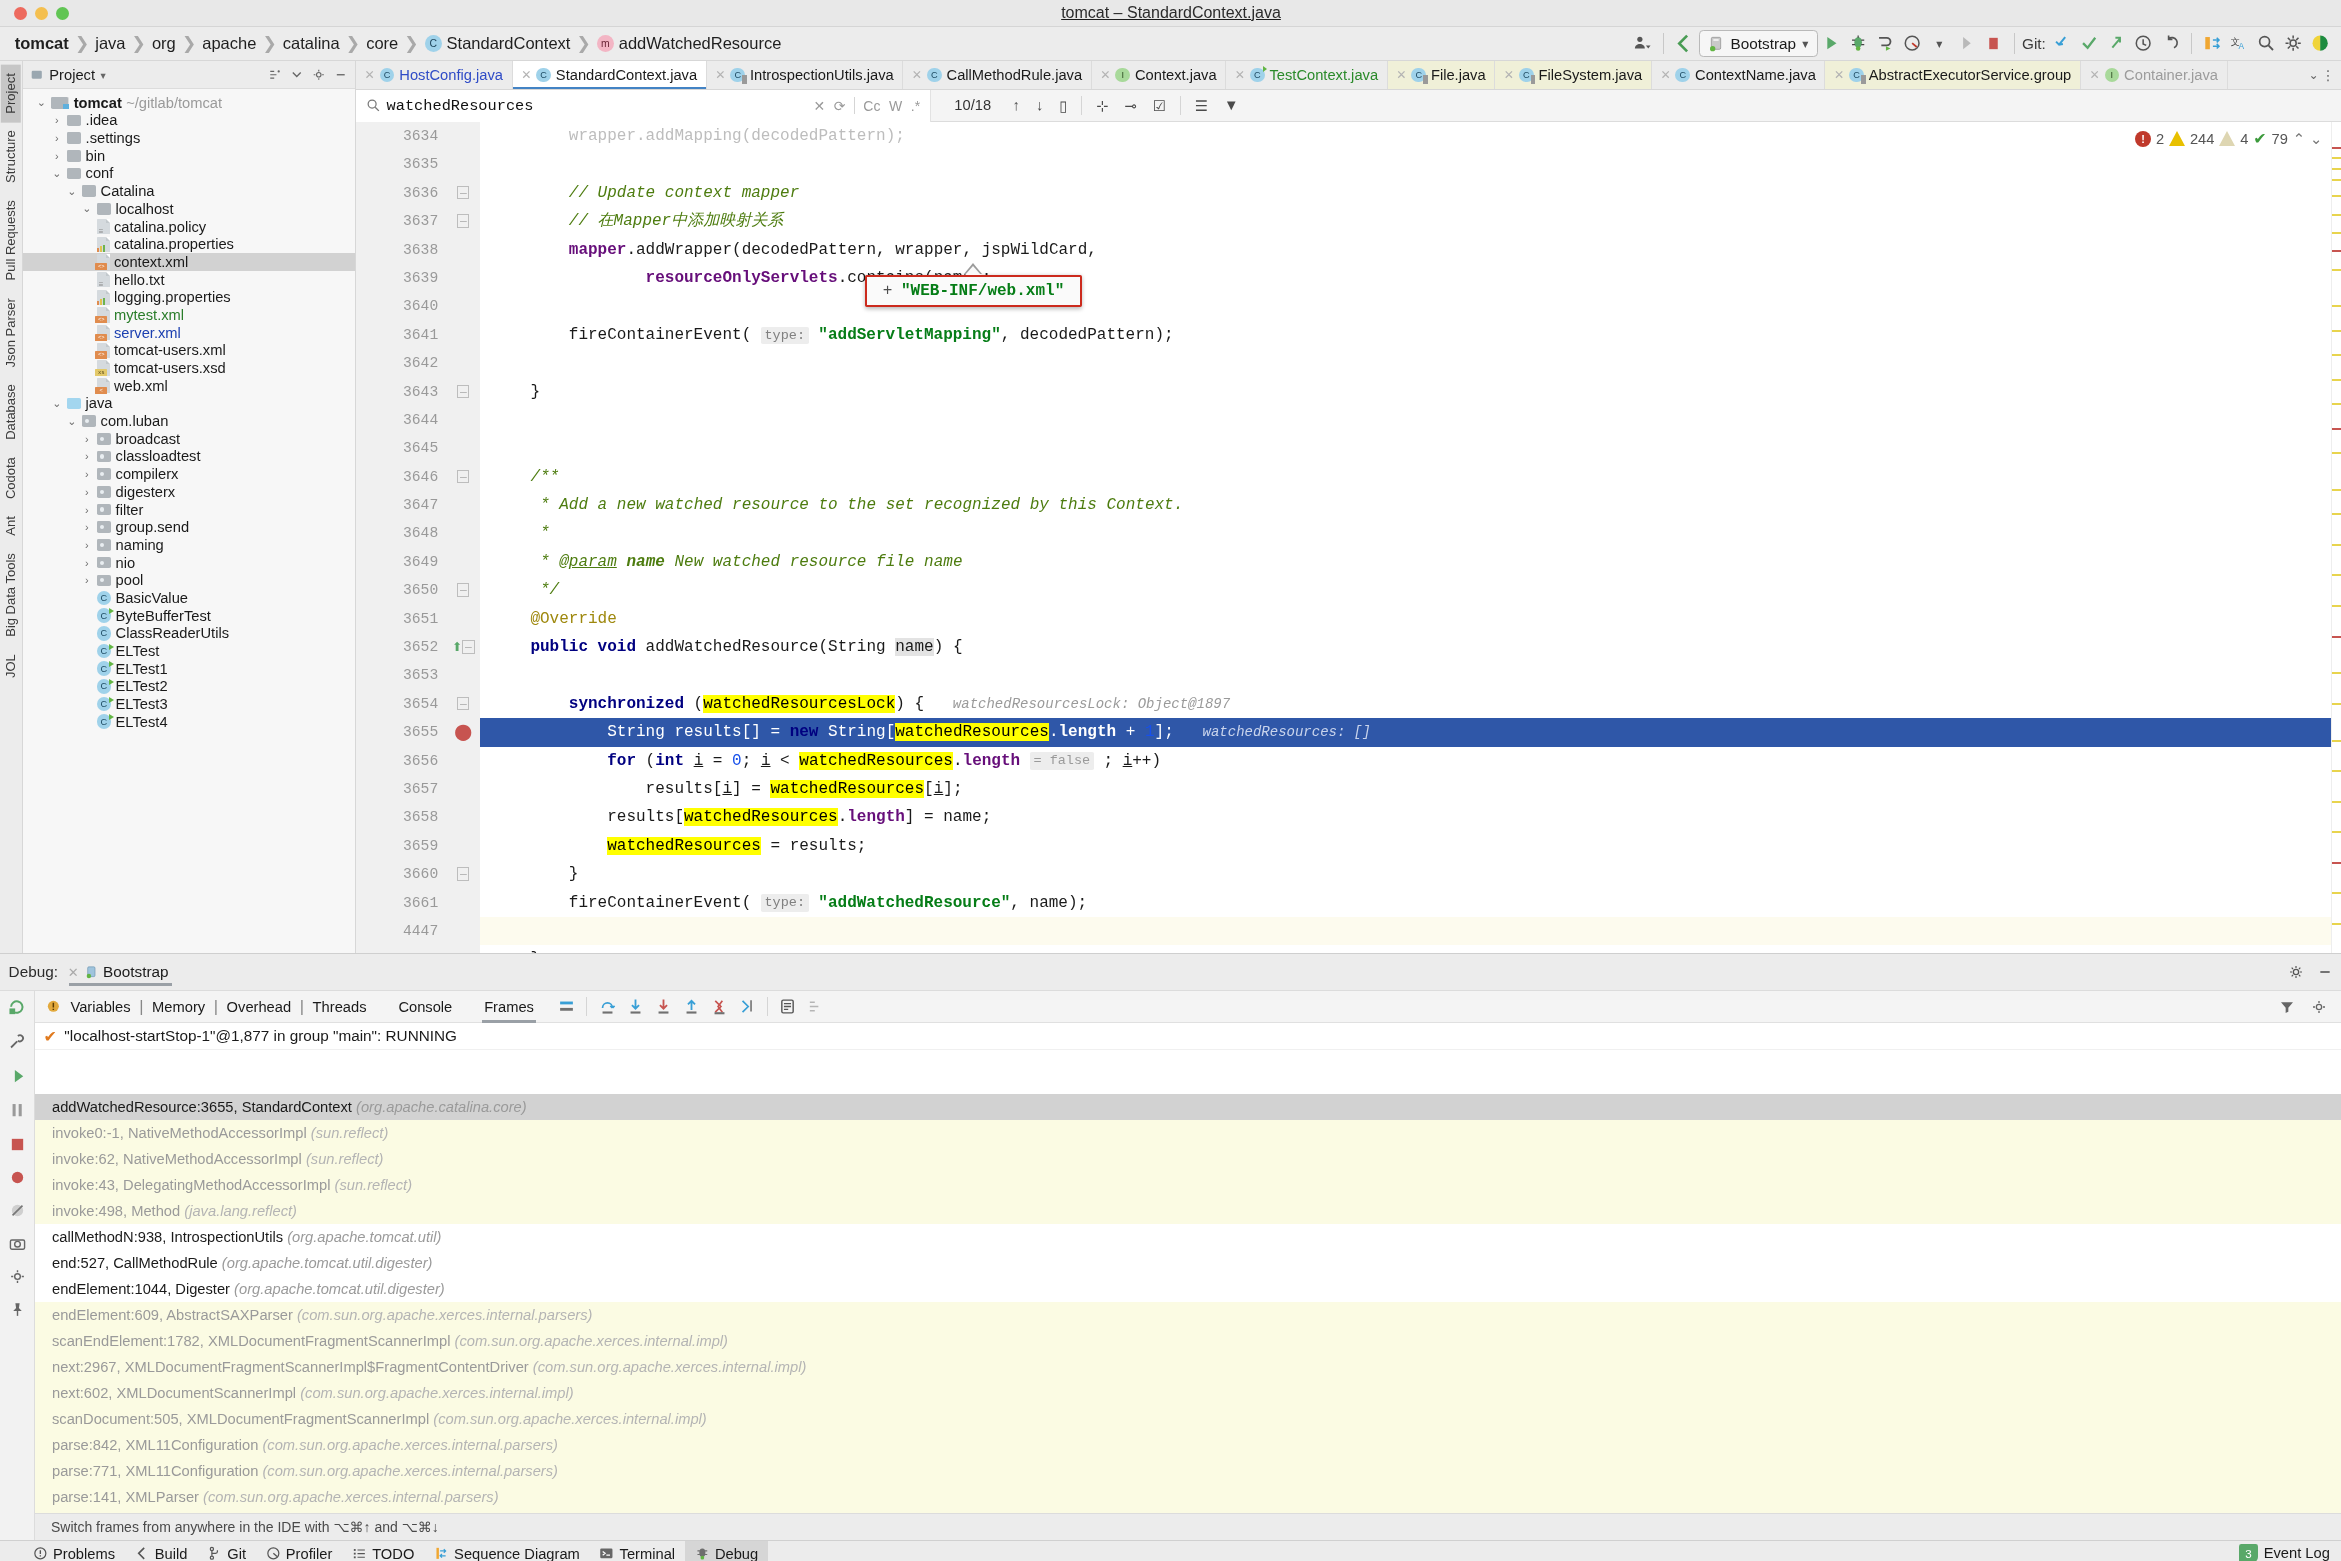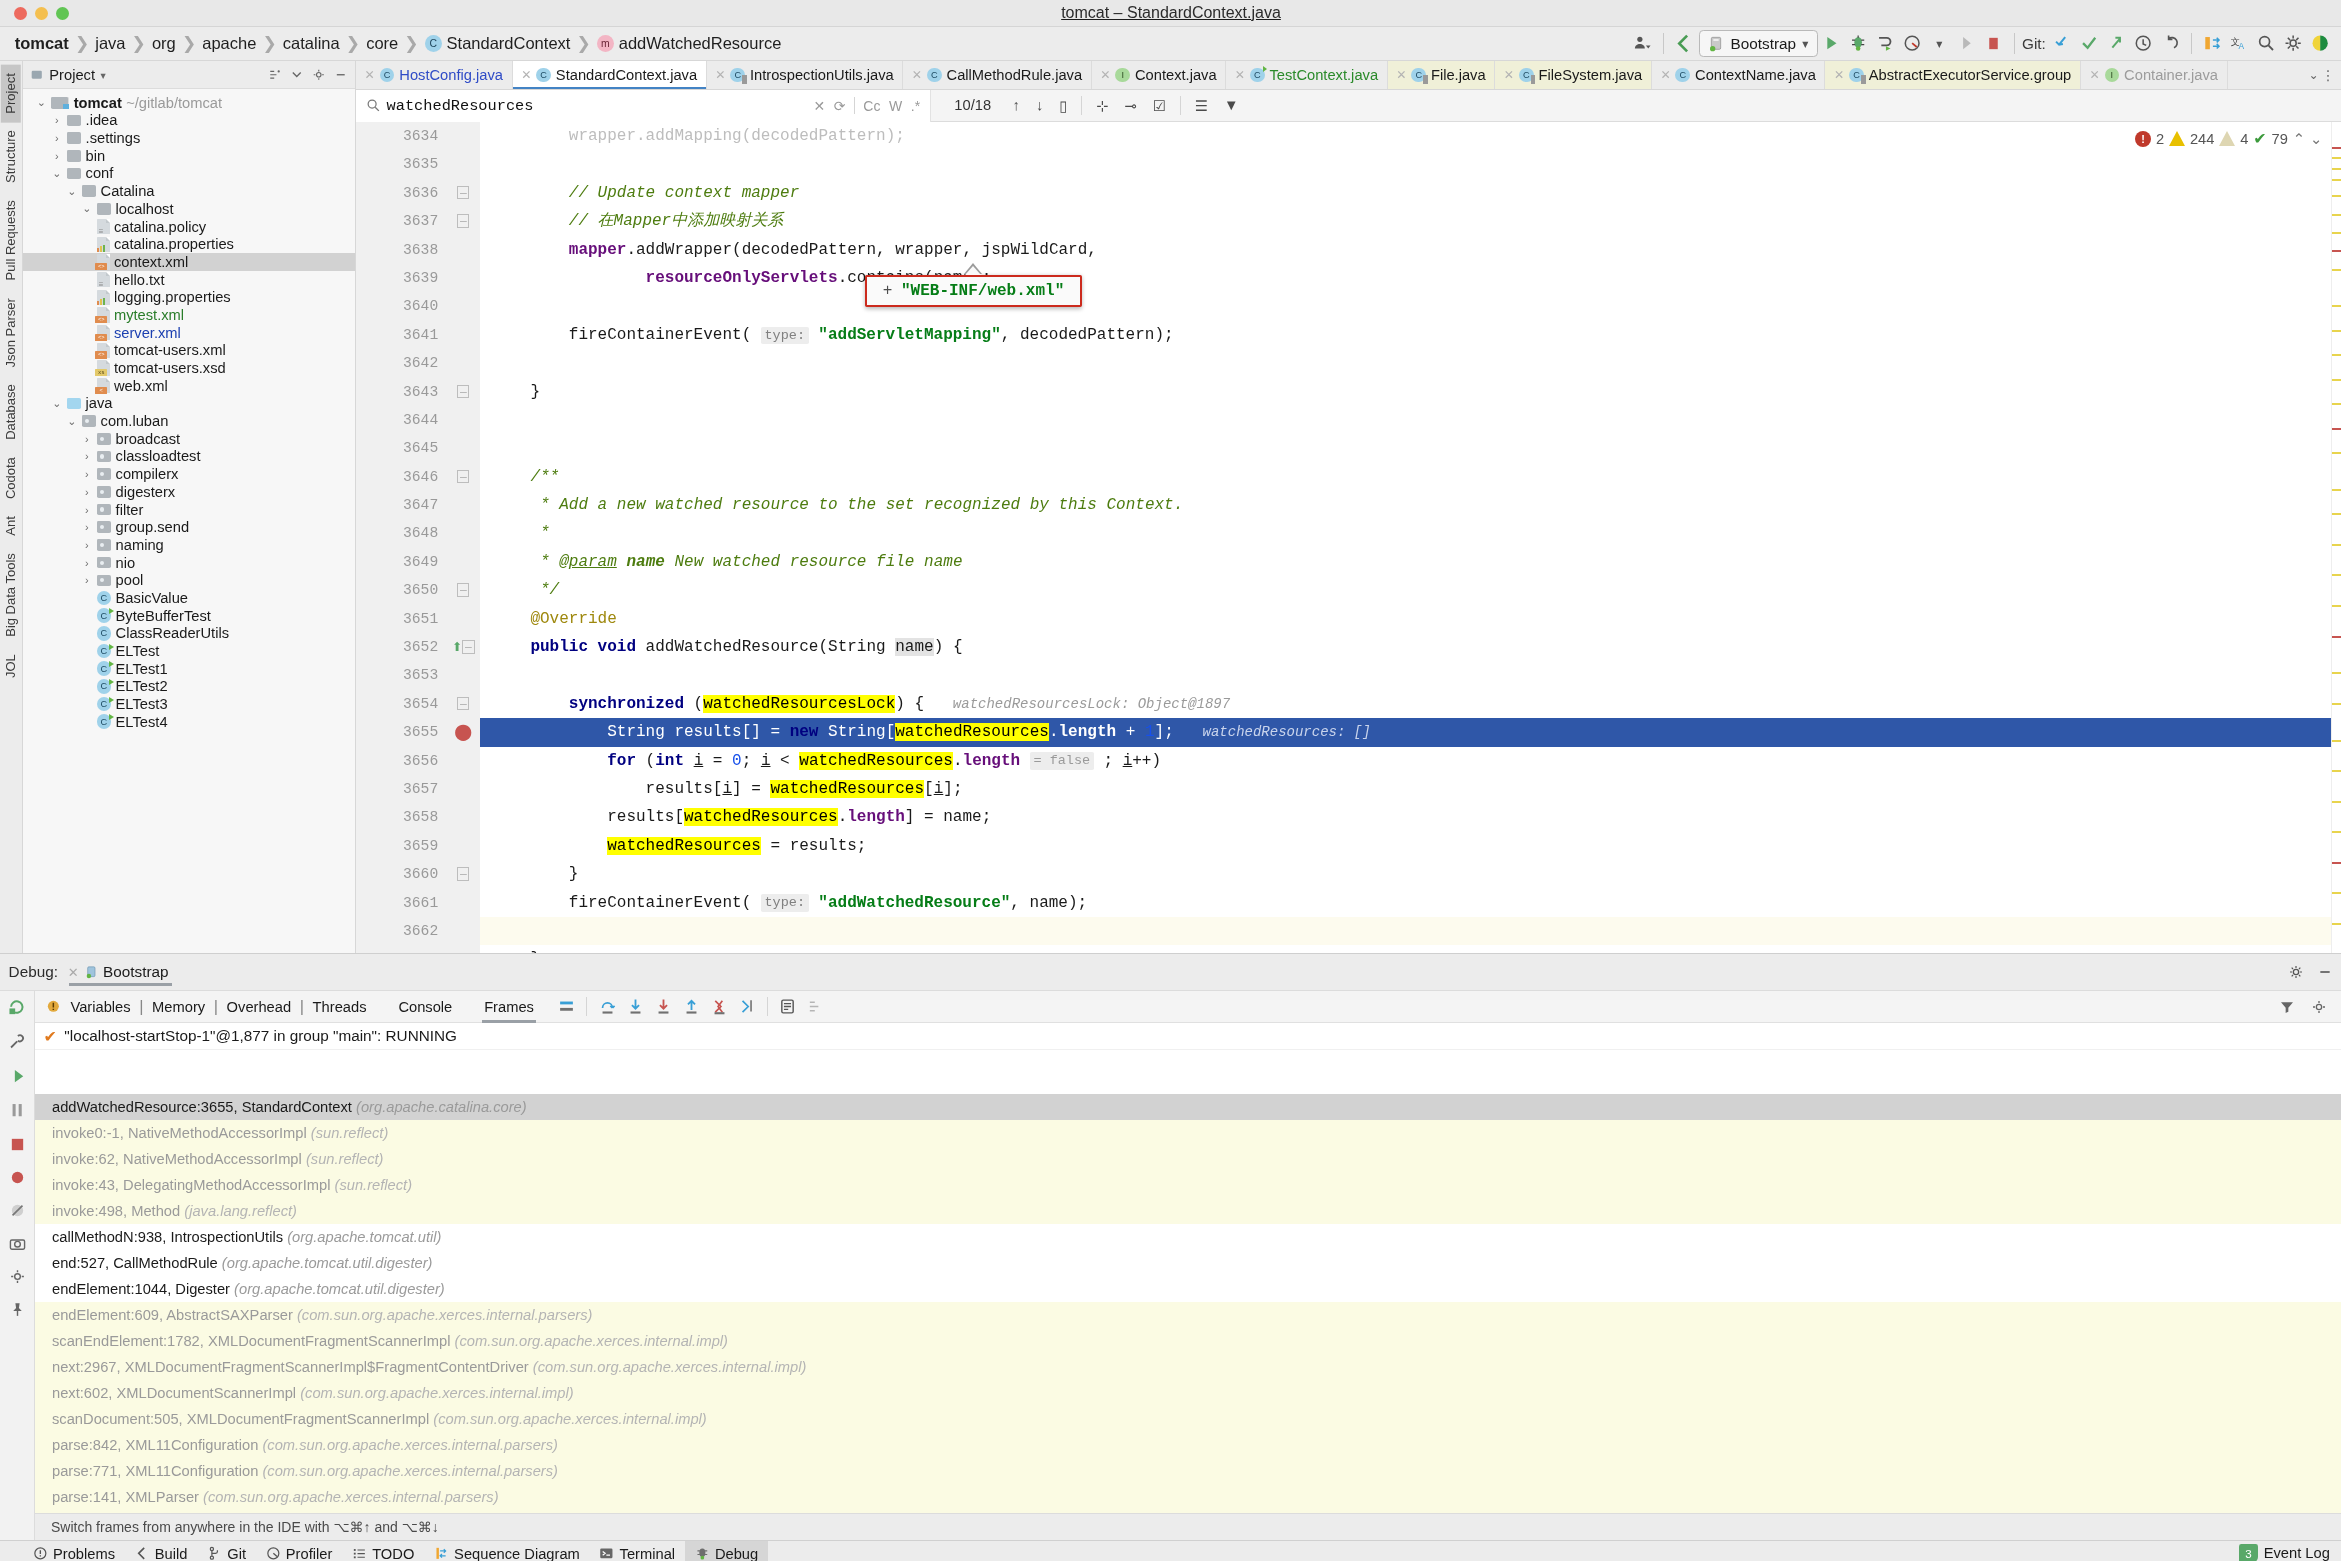--- a/index.html
+++ b/index.html
@@ -838,21 +838,21 @@
           <div class="ln">3652</div>
           <div class="ln">3653</div>
           <div class="ln">3654</div>
           <div class="ln">3655</div>
           <div class="ln">3656</div>
           <div class="ln">3657</div>
           <div class="ln">3658</div>
           <div class="ln">3659</div>
           <div class="ln">3660</div>
           <div class="ln">3661</div>
-          <div class="ln">3662</div>
+          <div class="ln">4447</div>
           <div class="ln">3663</div>
         </div>
       <div id="foldcol">
           <div class="ln" style="text-align: center; color: rgb(176, 176, 176); font-size: 12.2px; position: relative;"></div>
           <div class="ln" style="text-align: center; color: rgb(176, 176, 176); font-size: 12.2px; position: relative;"></div>
           <div class="ln" style="text-align: center; color: rgb(176, 176, 176); font-size: 12.2px; position: relative;"><span style="display:inline-block;width:12.2px;height:13.5px;border:0.6px solid #bdbdbd;line-height:12.2px;">–</span></div>
           <div class="ln" style="text-align: center; color: rgb(176, 176, 176); font-size: 12.2px; position: relative;"><span style="display:inline-block;width:12.2px;height:13.5px;border:0.6px solid #bdbdbd;line-height:12.2px;">–</span></div>
           <div class="ln" style="text-align: center; color: rgb(176, 176, 176); font-size: 12.2px; position: relative;"></div>
           <div class="ln" style="text-align: center; color: rgb(176, 176, 176); font-size: 12.2px; position: relative;"></div>
           <div class="ln" style="text-align: center; color: rgb(176, 176, 176); font-size: 12.2px; position: relative;"></div>

